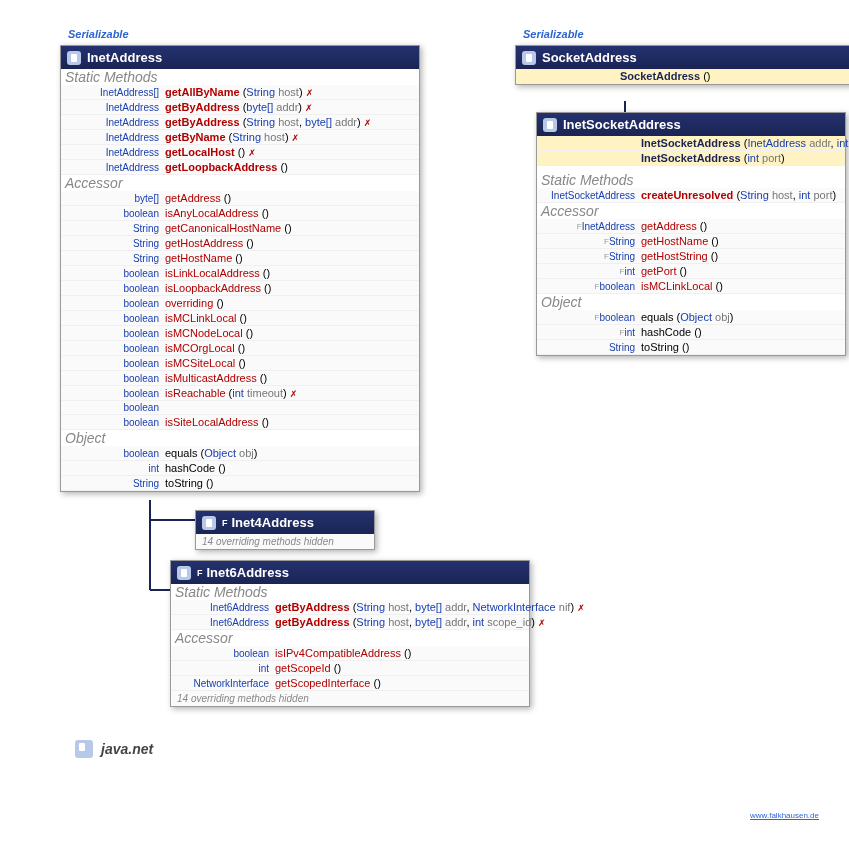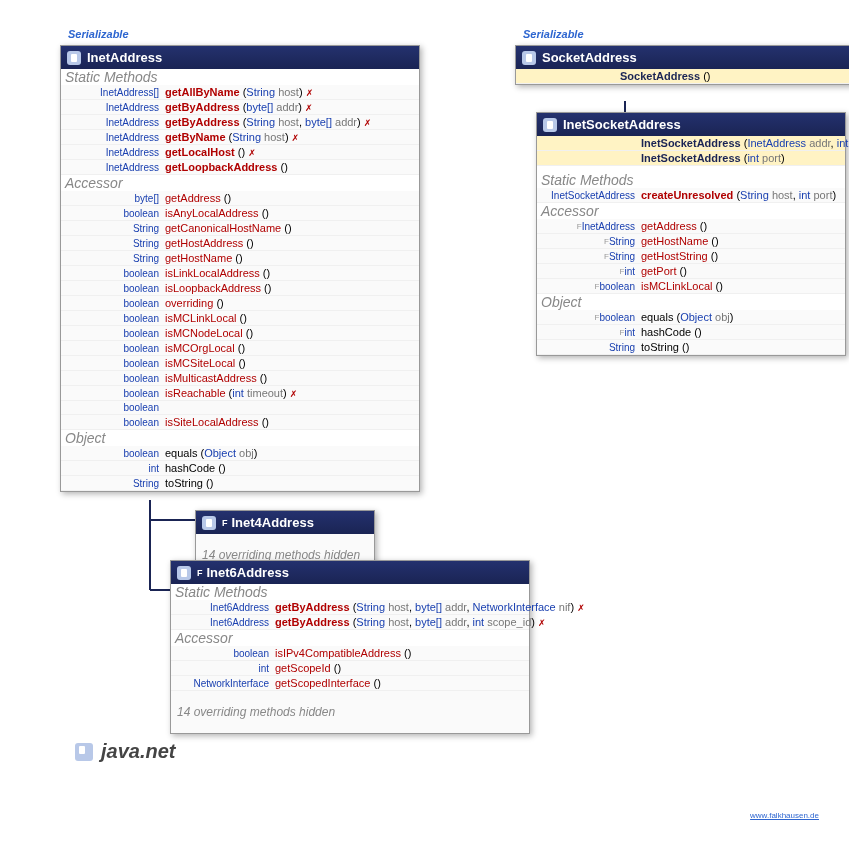--- a/index.html
+++ b/index.html
@@ -14,24 +14,24 @@
   .row { display: flex; padding: 1px 4px; background: #fafafa; border-bottom: 1px solid #f0f0f0; white-space: nowrap; }
   .row.highlight { background: #fff3c4; }
   .ret { width: 100px; text-align: right; padding-right: 6px; color: #1a40b0; flex-shrink: 0; font-size: 10px; display: flex; justify-content: flex-end; align-items: center; }
   .fin { color: #999; font-size: 8px; width: 8px; display: inline-block; }
   .meth { color: #b00000; }
   .meth.plain { color: #000; }
   .construct { color: #1a2454; font-weight: bold; }
   .param-type { color: #1a40b0; }
   .param-name { color: #777; text-align: center; }
   .throws-mark { color: #b00000; font-size: 9px; }
-  .package-label { position: absolute; font-weight: bold; font-style: italic; font-size: 20px; color: #444; display: flex; align-items: center; }
+  .package-label { position: absolute; font-weight: bold; font-style: italic; font-size: 14px; color: #444; display: flex; align-items: center; }
   .package-label .class-icon { width: 18px; height: 18px; margin-right: 8px; }
   .footer-link { position: absolute; bottom: 6px; right: 6px; color: #2e66d0; font-size: 8px; text-decoration: underline; }
-  .overriding { color: #888; font-style: italic; padding: 14px 6px; background: #fafafa; font-size: 12px; }
+  .overriding { color: #888; font-style: italic; padding: 2px 6px; background: #fafafa; font-size: 10px; }
   svg.connectors { position: absolute; top: 0; left: 0; pointer-events: none; }
 </style>
 </head>
 <body>
 
 <div class="stage">
 
   <svg class="connectors" width="849" height="850">
     <line x1="150" y1="500" x2="150" y2="590" stroke="#1a2454" stroke-width="2"></line>
     <line x1="150" y1="520" x2="195" y2="520" stroke="#1a2454" stroke-width="2"></line>

